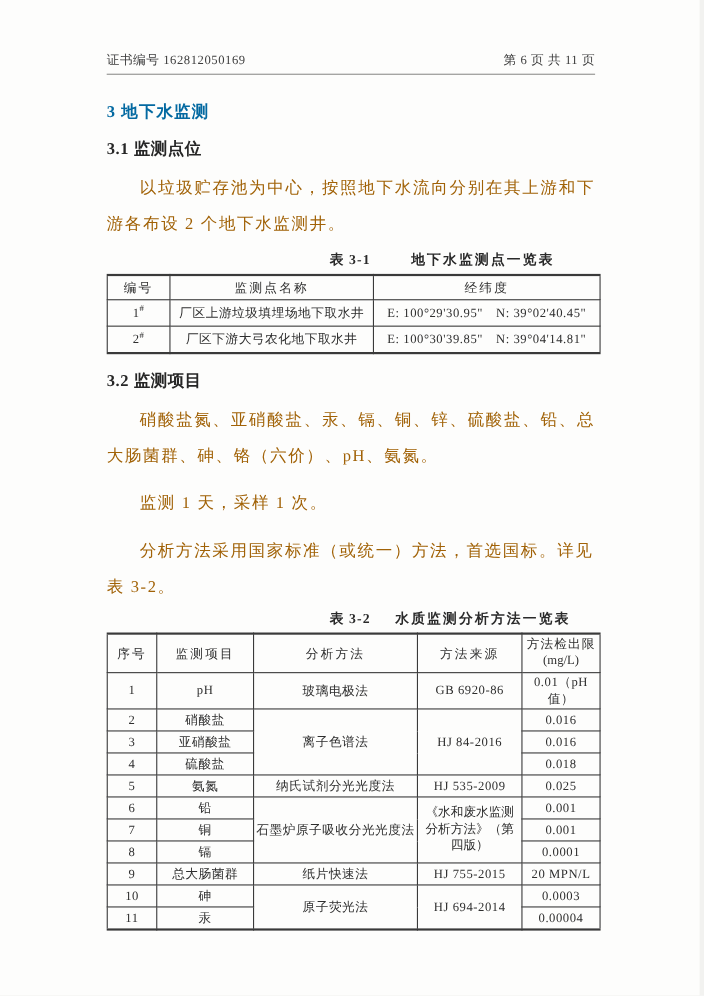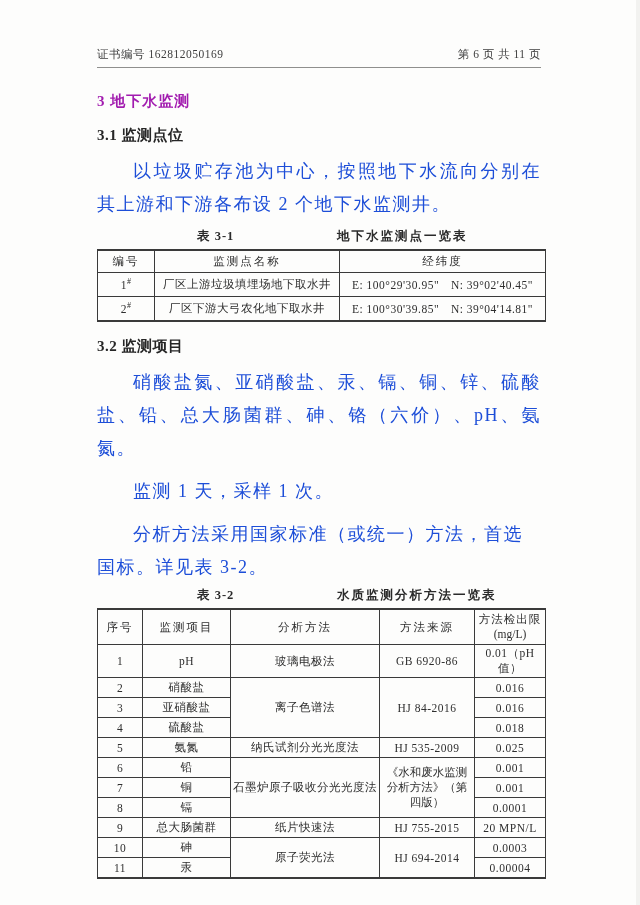--- a/index.html
+++ b/index.html
@@ -13,32 +13,32 @@
     color:#2f2f2f;
     overflow:hidden;
   }
   
   .doc-header{
     display:flex;justify-content:space-between;align-items:flex-end;
     font-size:11.5px;color:#3d3d3d;letter-spacing:0.5px;
     padding-bottom:5px;border-bottom:1px solid #8f8f8d;
   }
   
-  .h-sec{font-size:15px;font-weight:bold;color:#a21caf;margin:24px 0 0 0;letter-spacing:1px;}
+  .h-sec{font-size:15px;font-weight:bold;color:#0369a1;margin:24px 0 0 0;letter-spacing:1px;}
   .h-sub{font-size:15px;font-weight:bold;color:#262626;margin:15px 0 0 0;letter-spacing:0.5px;}
   
   .para{
-    font-size:18px;line-height:33px;margin:10px 0 0 0;
-    text-align:justify;text-indent:2em;letter-spacing:1.5px;color:#1d4ed8;
+    font-size:15px;line-height:33px;margin:10px 0 0 0;
+    text-align:justify;text-indent:2em;letter-spacing:1.5px;color:#a16207;
   }
   .para.single{text-align:left;}
   
   .tbl-caption{display:flex;margin-top:7px;font-size:12.5px;font-weight:bold;color:#2a2a2a;}
-  .tbl-caption .cap-label{margin-left:100px;width:140px;letter-spacing:1px;}
-  .tbl-caption .cap-title{flex:1;letter-spacing:2px;}
+  .tbl-caption .cap-label{margin-left:100px;width:140px;letter-spacing:1px;text-align:right;}
+  .tbl-caption .cap-title{flex:1;text-align:center;letter-spacing:2px;}
   
   table{
     border-collapse:collapse;width:448px;margin-top:4px;
     font-size:11.5px;color:#2e2e2e;table-layout:fixed;
     border-top:2px solid #3a3a3a;border-bottom:2px solid #3a3a3a;
   }
   th,td{
     border:1px solid #3a3a3a;text-align:center;vertical-align:middle;
     padding:1px 2px;font-weight:normal;letter-spacing:0.5px;
     overflow:hidden;

